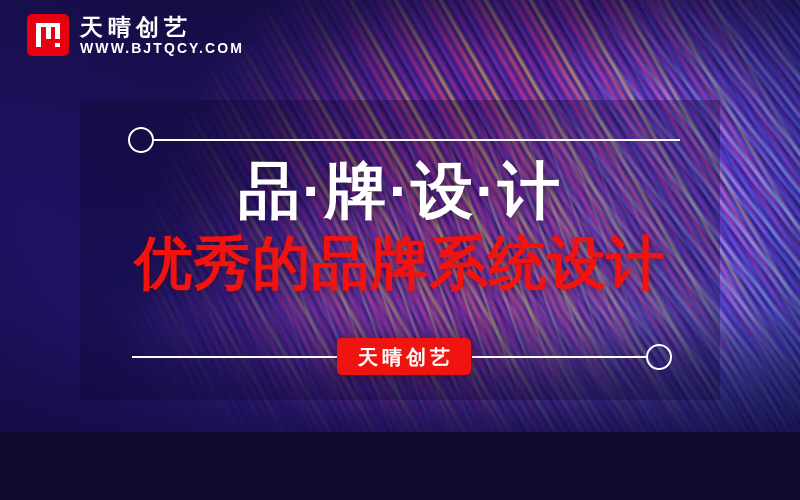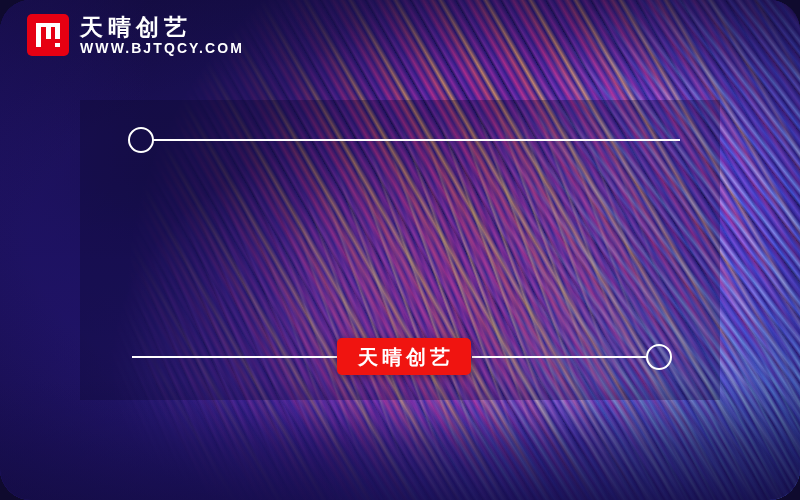--- a/index.html
+++ b/index.html
@@ -3,25 +3,24 @@
 <meta charset="utf-8">
 <style>
   html, body {
     margin: 0;
     padding: 0;
     background: #0f0a2e;
   }
   .banner {
     position: relative;
     width: 800px;
-    height: 500px;
+    height: 432px;
     overflow: hidden;
     font-family: "Liberation Sans", "DejaVu Sans", sans-serif;
     background: #1b1160;
-    border-radius: 31px;
   }
 
   
   .bg-base {
     position: absolute;
     inset: 0;
     background:
       radial-gradient(120% 90% at 12% 88%, #241771 0%, #1d1263 40%, #150e4d 72%, #120b42 100%),
       linear-gradient(135deg, #170f52 0%, #1d1163 55%, #191056 100%);
   }
@@ -338,18 +337,22 @@
       <div class="logo-url">WWW.BJTQCY.COM</div>
     </div>
   </div>
 
   <div class="rule rule-top"></div>
   <div class="ring ring-top-left"></div>
   <div class="rule rule-bot-l"></div>
   <div class="rule rule-bot-r"></div>
   <div class="ring ring-bot-right"></div>
 
+  <div class="headline">
+    <div class="title-main">品·牌·设·计</div>
+    <div class="title-sub">优秀的品牌系统设计</div>
+  </div>
 
   <div class="badge">
     <span class="badge-text">天晴创艺</span>
   </div>
 
 </div>
 
 </body></html>

